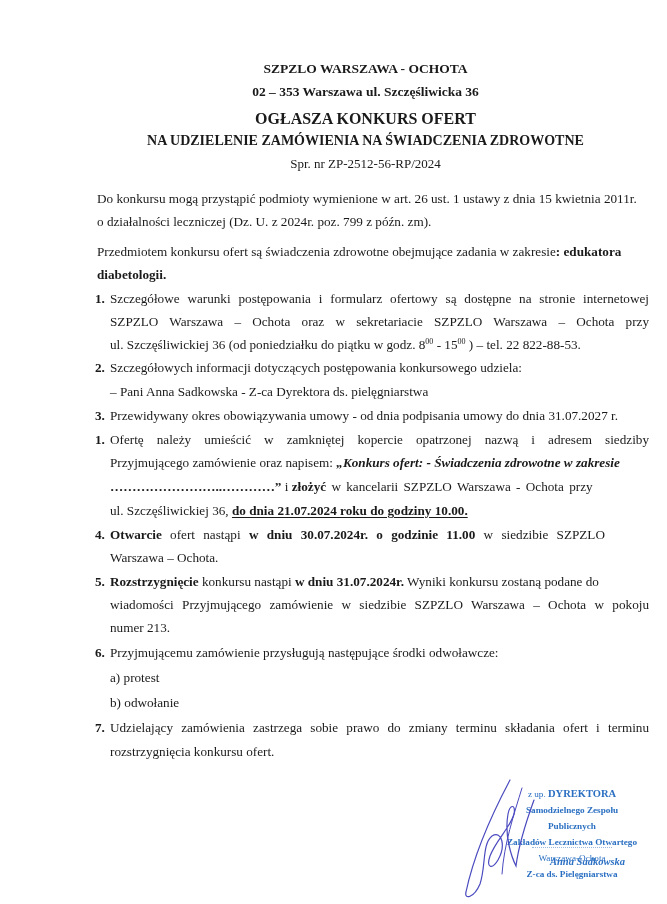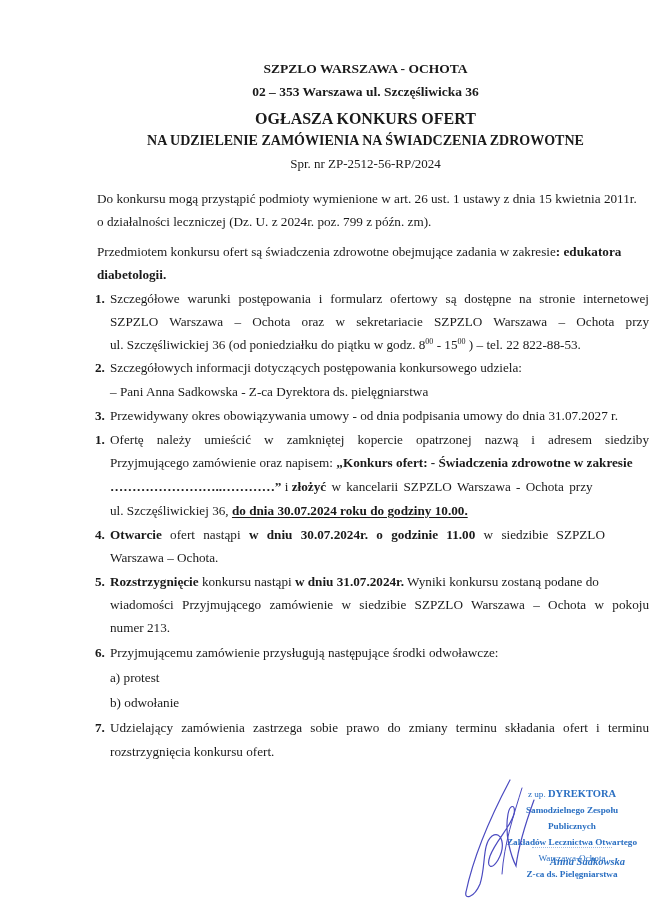--- a/index.html
+++ b/index.html
@@ -50,27 +50,27 @@
   <div class="num" style="top:360px;">2.</div>
   <div class="line" style="left:78px;top:360px;">Szczegółowych informacji dotyczących postępowania konkursowego udziela:</div>
   <div class="line" style="left:78px;top:384px;">–  Pani Anna Sadkowska -  Z-ca Dyrektora ds. pielęgniarstwa</div>
 
   <div class="num" style="top:408px;">3.</div>
   <div class="line" style="left:78px;top:408px;">Przewidywany okres obowiązywania umowy -  od dnia podpisania umowy do dnia 31.07.2027 r.</div>
 
   <div class="num" style="top:432px;">1.</div>
   <div class="line just" style="left:78px;top:432px;width:539px;">Ofertę należy umieścić w zamkniętej kopercie opatrzonej nazwą i adresem siedziby</div>
   <div class="line" style="left:78px;top:455px;width:539px;">
-    <span>Przyjmującego zamówienie oraz napisem: </span><span class="bold" style="text-align:right;">„Konkurs ofert: - Świadczenia zdrowotne w zakresie</span>
+    <span>Przyjmującego zamówienie oraz napisem: </span><span class="bold" style="font-style:italic;text-align:right;">„Konkurs ofert: - Świadczenia zdrowotne w zakresie</span>
   </div>
   <div class="line" style="left:78px;top:479px;width:539px;">
     <span class="bold">……………………..…………”</span><span>  i </span><span class="bold">złożyć</span><span style="word-spacing:2px;"> w kancelarii SZPZLO Warszawa - Ochota przy</span>
   </div>
   <div class="line" style="left:78px;top:503px;">
-    <span>ul. Szczęśliwickiej 36,  </span><u class="bold">do dnia 30.07.2024 roku do godziny 10.00.</u>
+    <span>ul. Szczęśliwickiej 36,  </span><u class="bold">do dnia 21.07.2024 roku do godziny 10.00.</u>
   </div>
 
   <div class="num" style="top:527px;">4.</div>
   <div class="line" style="left:78px;top:527px;width:539px;word-spacing:5px;">
     <span class="bold">Otwarcie</span><span> ofert nastąpi </span><span class="bold">w dniu 30.07.2024r. o godzinie 11.00</span><span> w siedzibie SZPZLO</span>
   </div>
   <div class="line" style="left:78px;top:550px;">Warszawa – Ochota.</div>
 
   <div class="num" style="top:574px;">5.</div>
   <div class="line" style="left:78px;top:574px;width:539px;">

